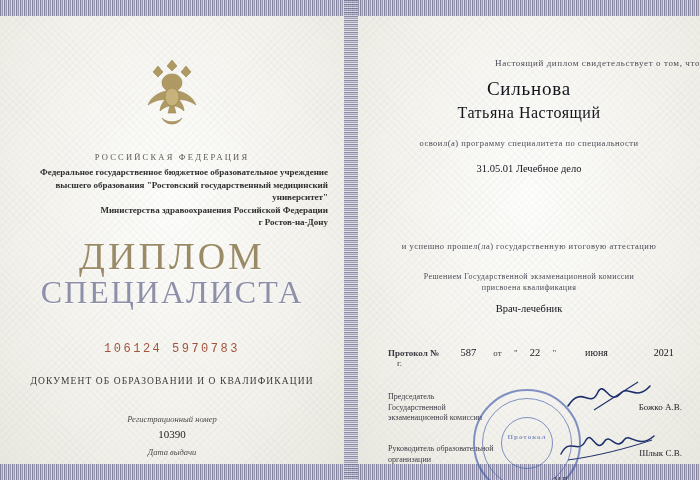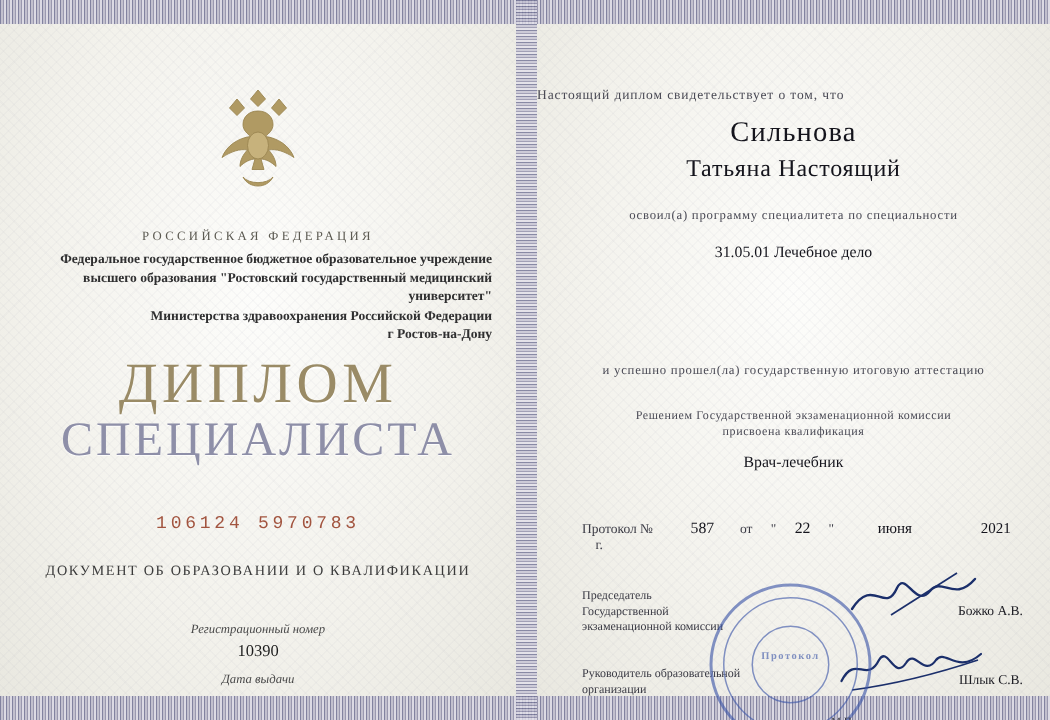--- a/index.html
+++ b/index.html
@@ -172,21 +172,21 @@
     color: #1d1d1d;
   }
 
   
   .r-line {
     position: absolute;
     color: #3a3a44;
   }
   .r-intro {
     top: 42px; left: 0; width: 342px;
-    text-align: left;
+    text-align: right;
     font-size: 9px;
     letter-spacing: .6px;
     color: #4a4a55;
   }
   .r-surname {
     top: 62px; left: 0; width: 342px;
     text-align: center;
     font-size: 19px;
     letter-spacing: .8px;
     color: #14141c;
@@ -235,21 +235,21 @@
 
   .protocol-row {
     position: absolute;
     top: 331px;
     left: 30px;
     width: 290px;
     font-size: 9px;
     color: #3a3a44;
   }
   .protocol-row span { display: inline-block; }
-  .pr-label { width: 62px; }
+  .pr-label { width: 62px; font-weight: bold; }
   .pr-num { width: 32px; text-align: center; color: #14141c; font-size: 10.5px; }
   .pr-ot { width: 22px; text-align: center; }
   .pr-day { width: 24px; text-align: center; color: #14141c; font-size: 10.5px; }
   .pr-q { width: 10px; text-align: center; }
   .pr-month { width: 70px; text-align: center; color: #14141c; font-size: 10px; }
   .pr-year { width: 40px; text-align: right; color: #14141c; font-size: 10px; }
   .pr-g { width: 14px; text-align: right; }
 
   .sig-block {
     position: absolute;

